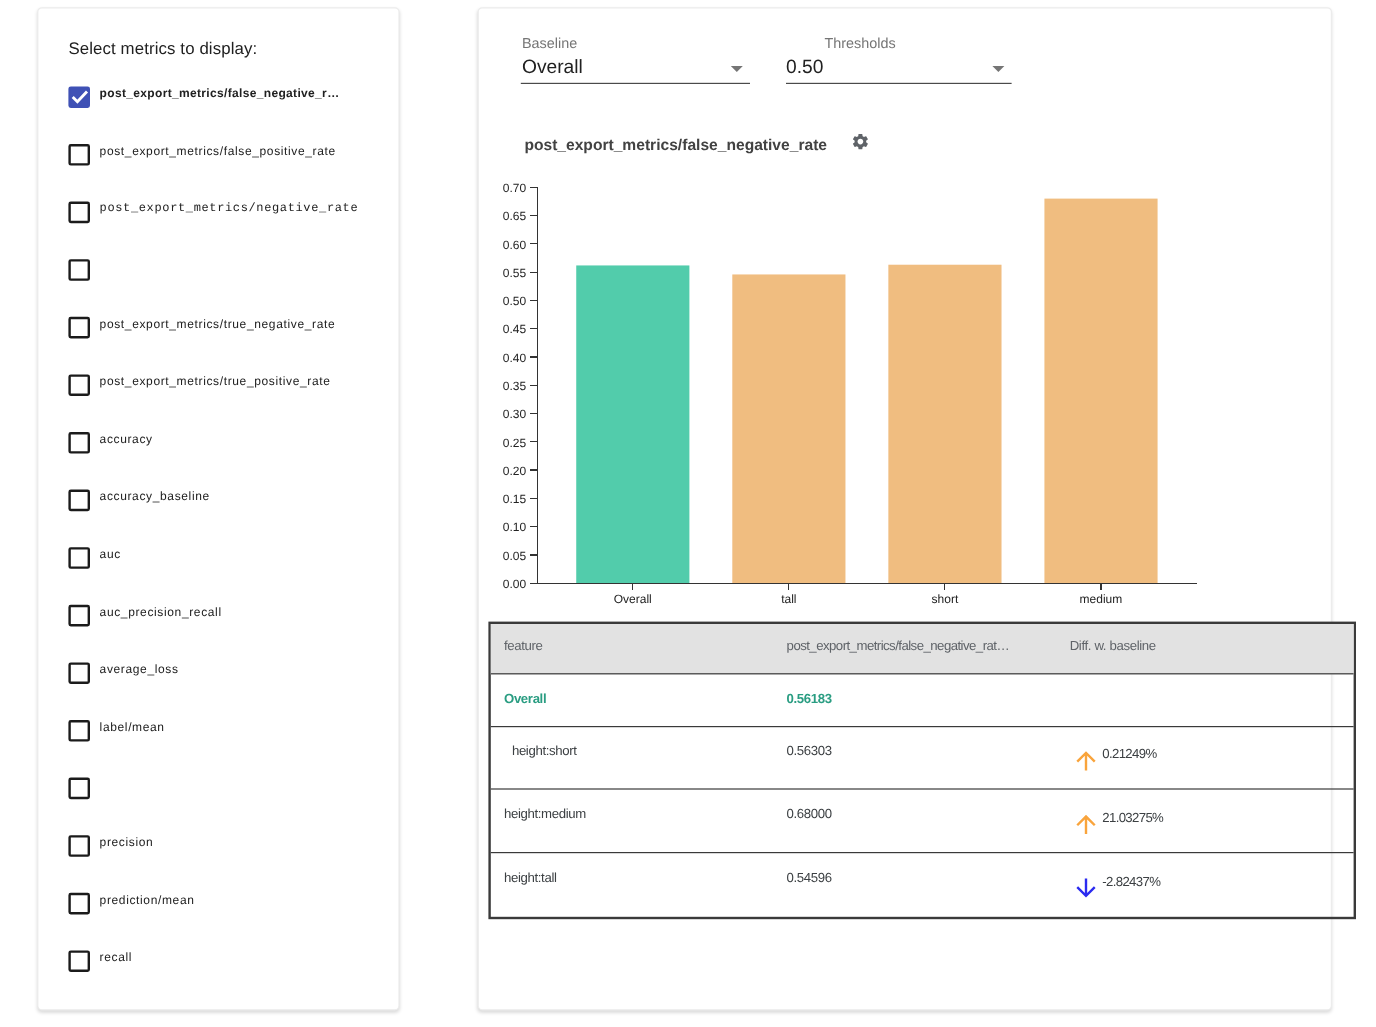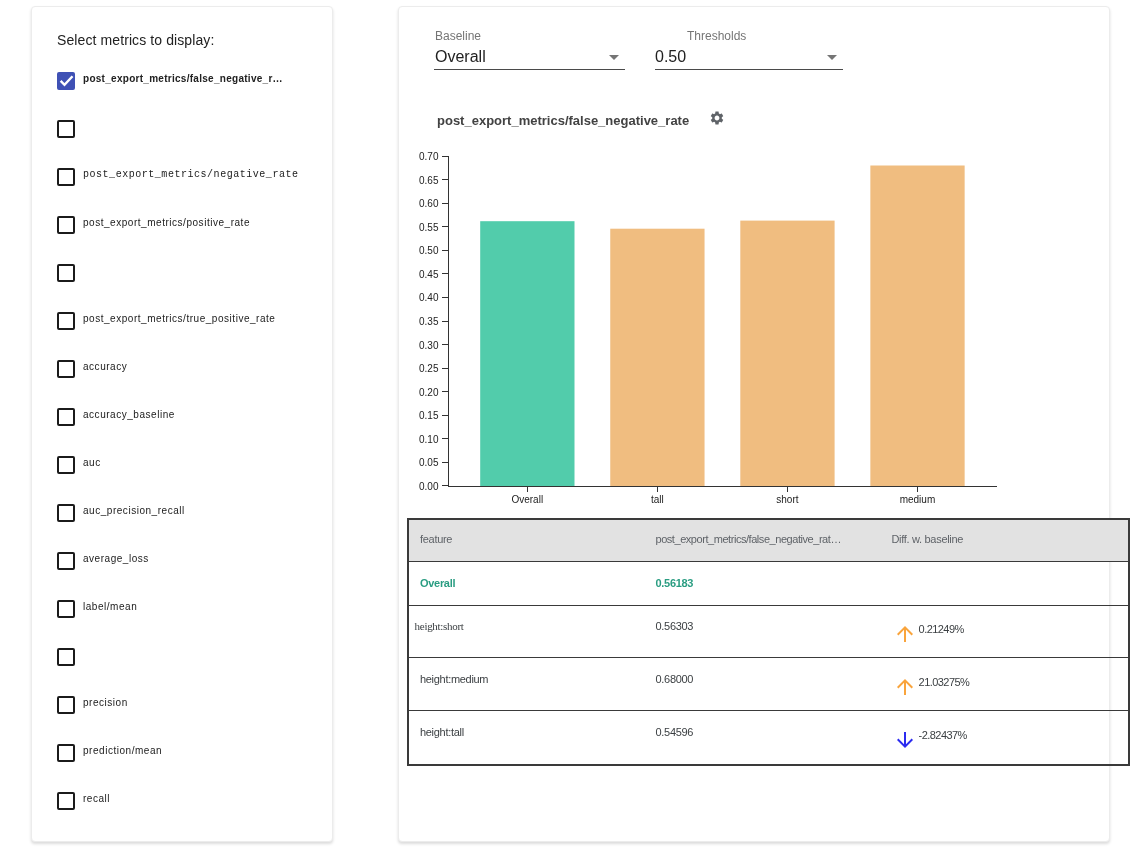--- a/index.html
+++ b/index.html
@@ -37,25 +37,26 @@
 
 <div class="card" id="left">
   <div class="abs seltitle">Select metrics to display:</div>
 <div class="cb on" style="top: 65px;">
       <svg width="18" height="18" viewBox="0 0 18 18">
         <path fill="none" stroke="#fff" stroke-width="2.4" d="M3.6 8.9l3.9 3.9 8-8.6"></path>
       </svg>
     </div>
     <div class="lbl b" style="top: 65.7px;">post_export_metrics/false_negative_r…</div>
     <div class="cb" style="top: 113px;"></div>
+    <div class="lbl" style="top: 113.7px;">post_export_metrics/false_positive_rate</div>
     <div class="cb" style="top: 161px;"></div>
     <div class="lbl" style="top: 161.7px; font-family: Liberation Mono, monospace;">post_export_metrics/negative_rate</div>
     <div class="cb" style="top: 209px;"></div>
-    <div class="lbl" style="top: 209.7px;">post_export_metrics/positive_rate</div>
     <div class="cb" style="top: 257px;"></div>
+    <div class="lbl" style="top: 257.7px;">post_export_metrics/true_negative_rate</div>
     <div class="cb" style="top: 305px;"></div>
     <div class="lbl" style="top: 305.7px; text-align: center;">post_export_metrics/true_positive_rate</div>
     <div class="cb" style="top: 353px;"></div>
     <div class="lbl" style="top: 353.7px;">accuracy</div>
     <div class="cb" style="top: 401px;"></div>
     <div class="lbl" style="top: 401.7px;">accuracy_baseline</div>
     <div class="cb" style="top: 449px;"></div>
     <div class="lbl" style="top: 449.7px;">auc</div>
     <div class="cb" style="top: 497px;"></div>
     <div class="lbl" style="top: 497.7px;">auc_precision_recall</div>
@@ -133,21 +134,21 @@
   <div id="tbl">
       <div id="tblhead"></div>
       <div class="tline" style="top:85.3px"></div>
       <div class="tline" style="top:137.8px"></div>
       <div class="tline" style="top:190.3px"></div>
       <div class="tcell thead" style="left:11.4px; top:13.8px;">feature</div>
       <div class="tcell thead" style="left:246.9px; top:13.8px; letter-spacing:-0.45px;">post_export_metrics/false_negative_rat…</div>
       <div class="tcell thead" style="left:482.8px; top:13.8px;">Diff. w. baseline</div>
       <div class="tcell teal" style="left:11.4px; top:56.900000000000006px;">Overall</div>
       <div class="tcell teal" style="left:246.9px; top:56.900000000000006px;">0.56183</div>
-      <div class="tcell " style="left:6px; top:100.8px;font-family:Liberation Serif, serif;">height:short</div>
+      <div class="tcell " style="left:18px; top:100.8px;">height:short</div>
       <div class="tcell " style="left:246.9px; top:100.8px;text-align:center;">0.56303</div>
       <div class="tcell " style="left:11.4px; top:153.8px;">height:medium</div>
       <div class="tcell " style="left:246.9px; top:153.8px;">0.68000</div>
       <div class="tcell " style="left:11.4px; top:206.3px;">height:tall</div>
       <div class="tcell " style="left:246.9px; top:206.3px;">0.54596</div>
       <svg style="position:absolute; left:484.8px; top:101.9px;" width="24" height="24" viewBox="0 0 24 24" fill="#f9a43c">
         <path d="M4 12l1.41 1.41L11 7.83V20h2V7.83l5.58 5.59L20 12l-8-8-8 8z"></path>
       </svg>
       <svg style="position:absolute; left:484.8px; top:155.1px;" width="24" height="24" viewBox="0 0 24 24" fill="#f9a43c">
         <path d="M4 12l1.41 1.41L11 7.83V20h2V7.83l5.58 5.59L20 12l-8-8-8 8z"></path>

